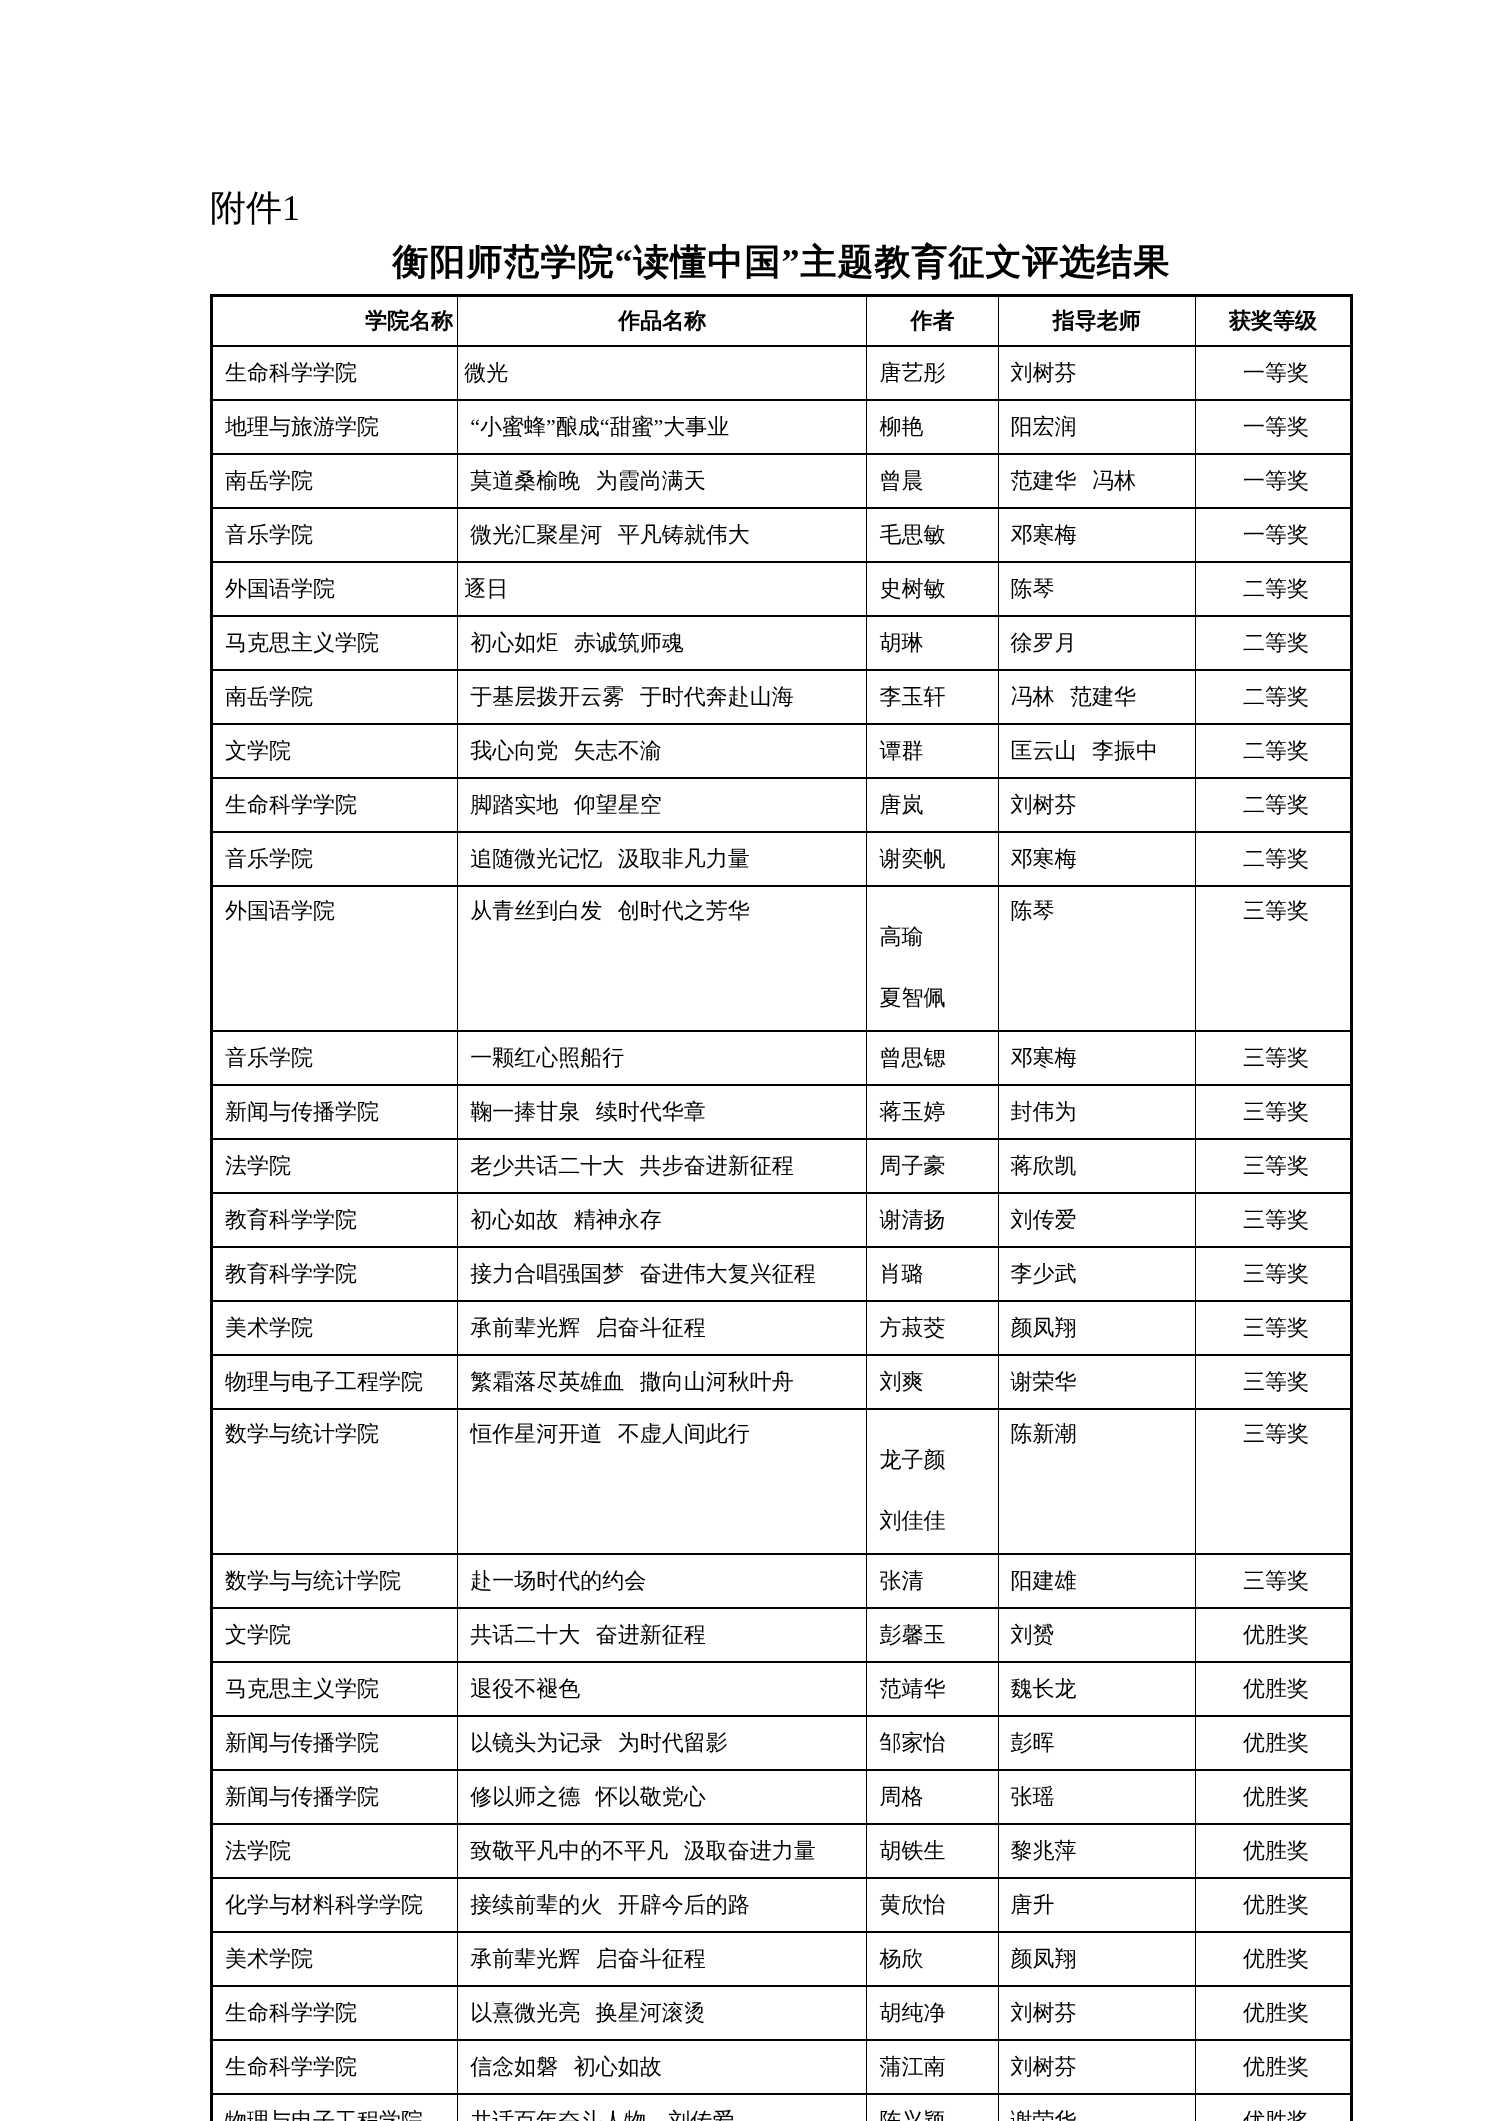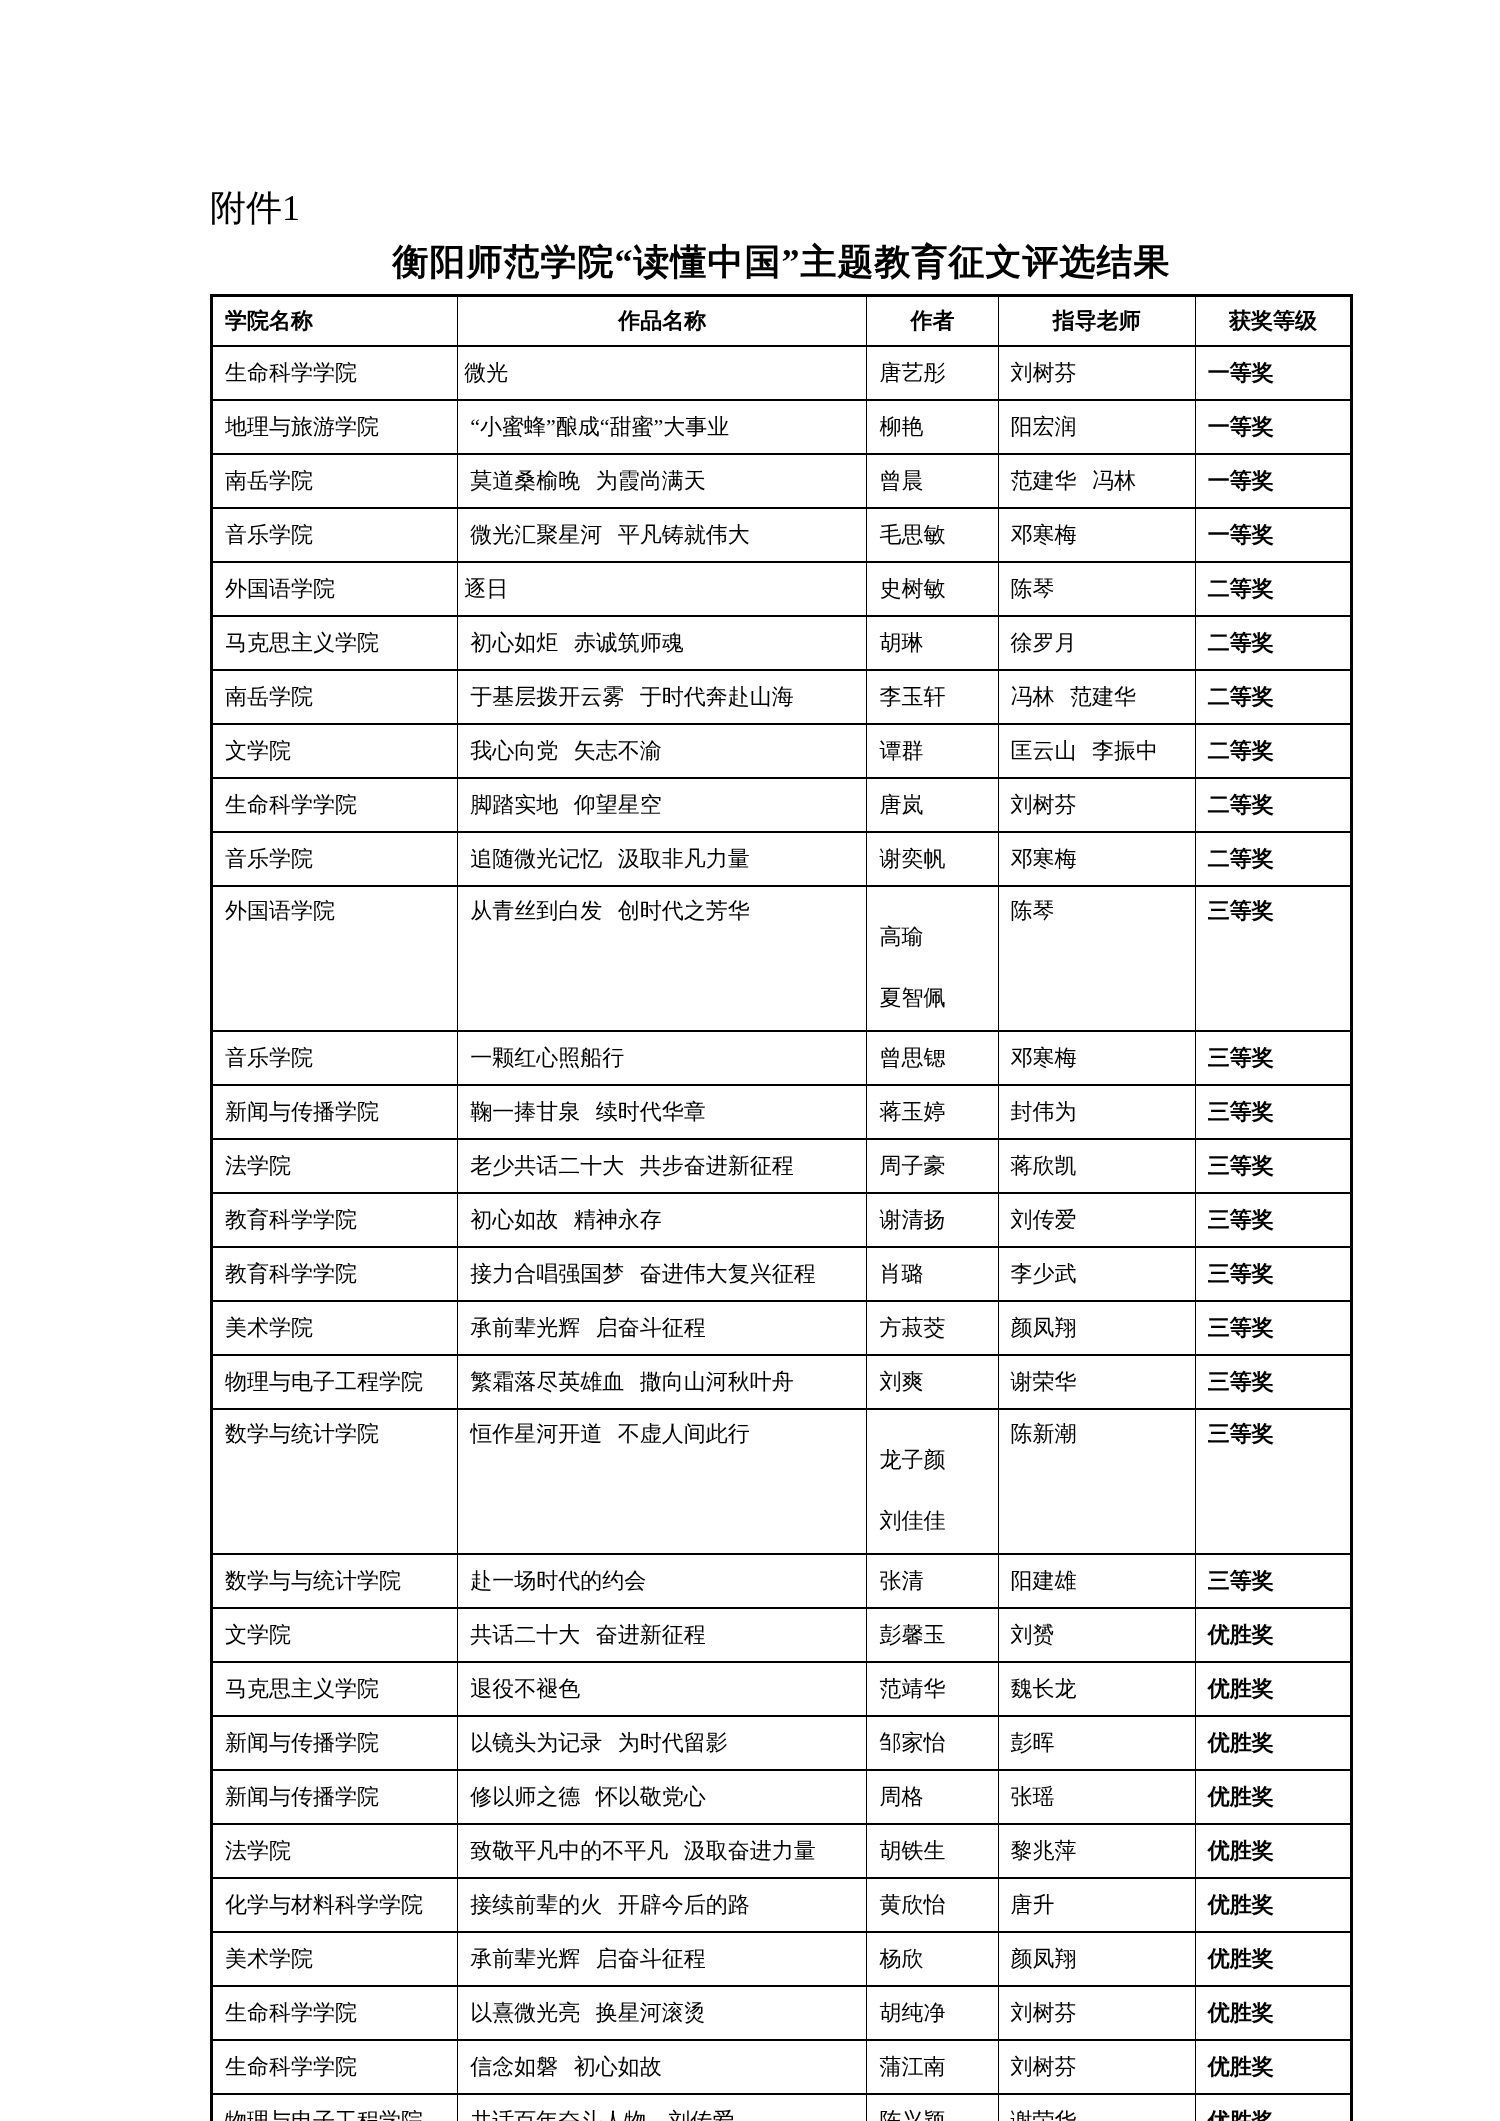--- a/index.html
+++ b/index.html
@@ -47,34 +47,33 @@
     border-right: 1px solid #000;
     overflow: hidden;
   }
   table.results th {
     height: 44px;
     font-weight: 700;
     text-align: center;
     padding: 2px 4px;
   }
   table.results th.col-college {
-    text-align: left;
+    text-align: right;
     padding-left: 12px;
   }
   table.results td {
     height: 48px;
     vertical-align: middle;
     padding: 2px 6px 2px 12px;
     word-spacing: 0.45em;
     line-height: 1.35;
   }
   td.cell-award {
-    text-align: left;
+    text-align: center;
     padding-left: 6px;
-    font-weight: bold;
   }
   td.cell-title.center {
     text-align: left;
     padding-left: 6px;
   }
   td.cell-author {
     white-space: pre-line;
     margin-top: 45px;
   }
   tr.tall {

